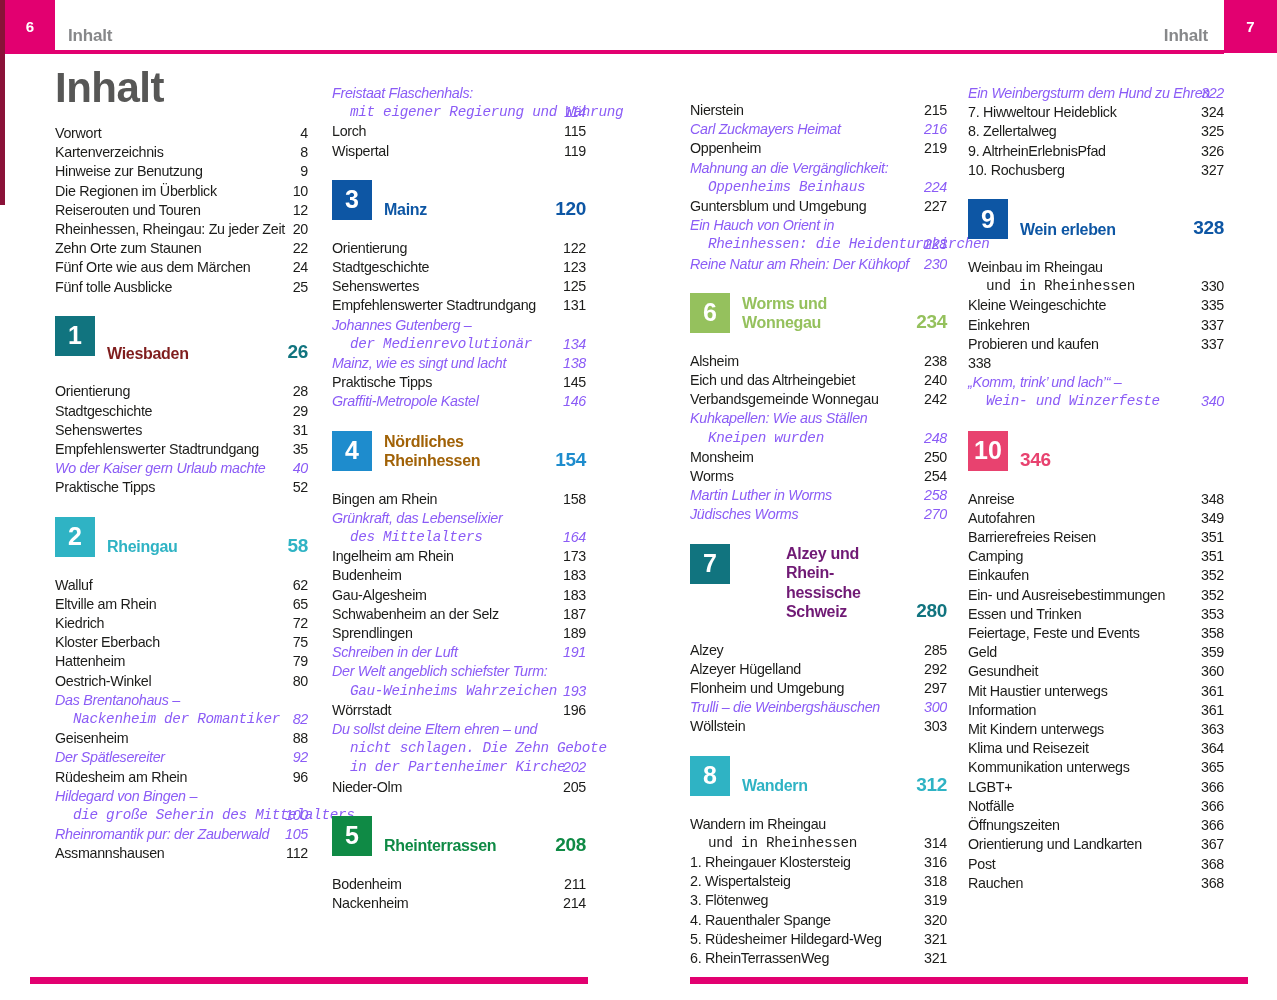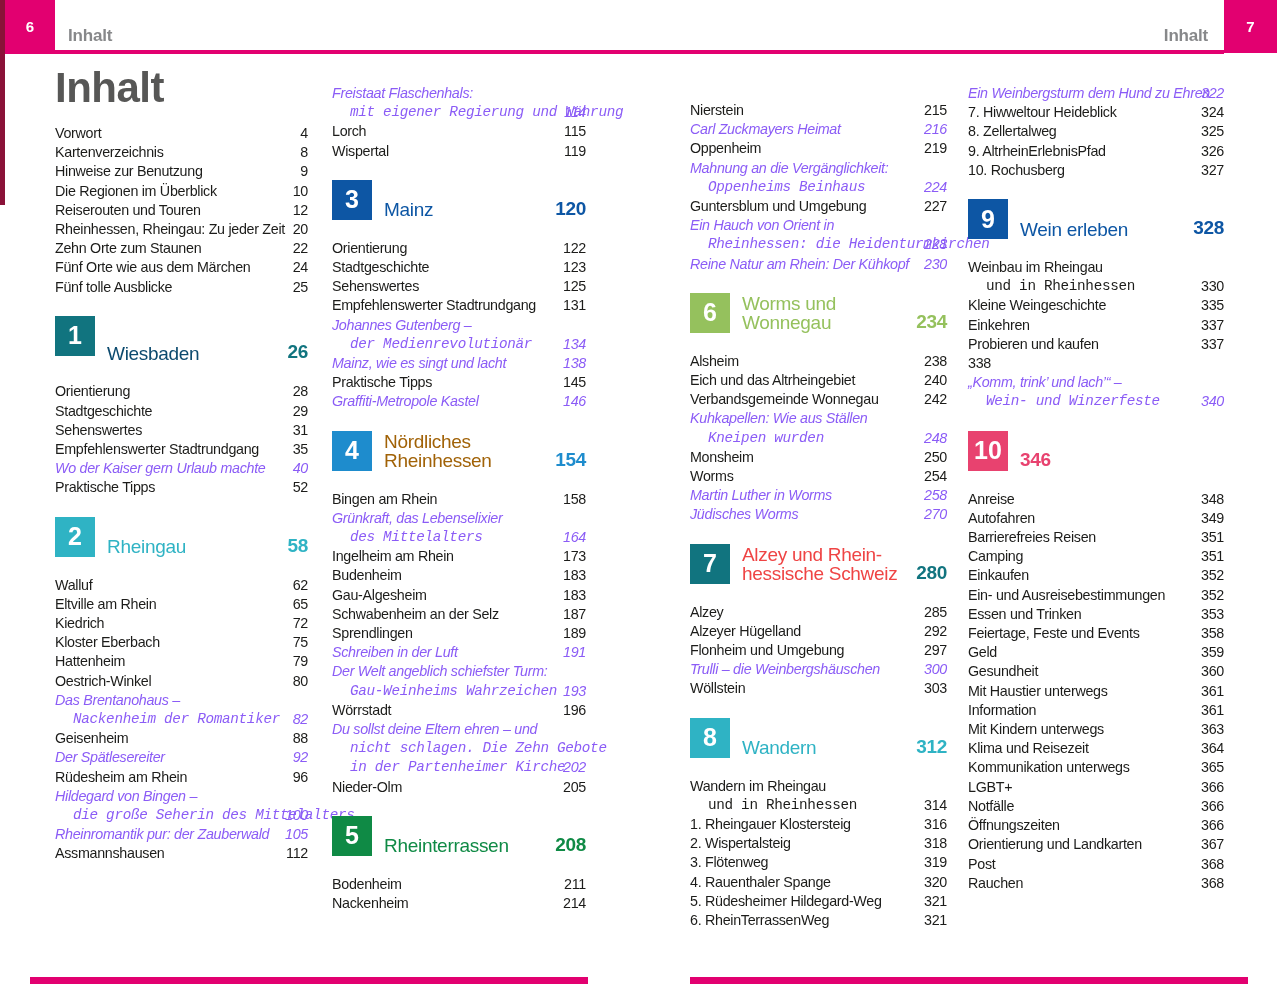--- a/index.html
+++ b/index.html
@@ -37,21 +37,21 @@
   .entry .lines{min-width:0;}
   .entry .line{white-space:nowrap;}
   .entry .line.cont{padding-left:18px;font-family:Liberation Mono, monospace;}
   .entry .pg{white-space:nowrap;flex:none;}
   .entry.it{color:#8b5cf6;font-style:italic;}
   
   .section{display:flex;align-items:flex-end;gap:12px;margin:19px 0;}
   .sec-box{min-width:40px;height:40px;flex:none;align-self:flex-start;color:#fff;
     font-weight:bold;font-size:25px;display:flex;align-items:center;justify-content:center;
     padding:0 2px;box-sizing:border-box;}
-  .sec-title{flex:1;font-weight:normal;font-size:19px;line-height:19.5px;letter-spacing:-0.3px;}
+  .sec-title{flex:1;font-weight:bold;font-size:16px;line-height:19.5px;letter-spacing:-0.3px;}
   .sec-page{font-weight:bold;font-size:19px;letter-spacing:-0.3px;flex:none;}
 </style>
 </head>
 <body>
 
 <div class="edge-strip"></div>
 <div class="hdr-rule"></div>
 
 <div class="pagebox left">
   <span>6</span>
@@ -116,21 +116,21 @@
       </div>
       <div class="entry">
         <div class="lines">
           <div class="line">Fünf tolle Ausblicke</div>
         </div>
         <span class="pg">25</span>
       </div>
     </div>
     <div class="section">
       <div class="sec-box" style="background: rgb(17, 116, 127);">1</div>
-      <div class="sec-title" style="color: #0c4a6e; margin-top: 28px;">
+      <div class="sec-title" style="color: #7f1d1d; margin-top: 28px;">
         <div>Wiesbaden</div>
       </div>
       <div class="sec-page" style="color: rgb(17, 116, 127);">26</div>
     </div>
     <div class="entries">
       <div class="entry">
         <div class="lines">
           <div class="line">Orientierung</div>
         </div>
         <span class="pg">28</span>
@@ -545,21 +545,21 @@
       </div>
       <div class="entry it">
         <div class="lines">
           <div class="line">Jüdisches Worms</div>
         </div>
         <span class="pg">270</span>
       </div>
     </div>
     <div class="section">
       <div class="sec-box" style="background: rgb(17, 116, 127);">7</div>
-      <div class="sec-title" style="color: #ef4444;">
+      <div class="sec-title" style="color: #701a75; margin-left: 44px;">
         <div>Alzey und Rhein-</div>
         <div>hessische Schweiz</div>
       </div>
       <div class="sec-page" style="color: rgb(17, 116, 127);">280</div>
     </div>
     <div class="entries">
       <div class="entry">
         <div class="lines">
           <div class="line">Alzey</div>
         </div>

